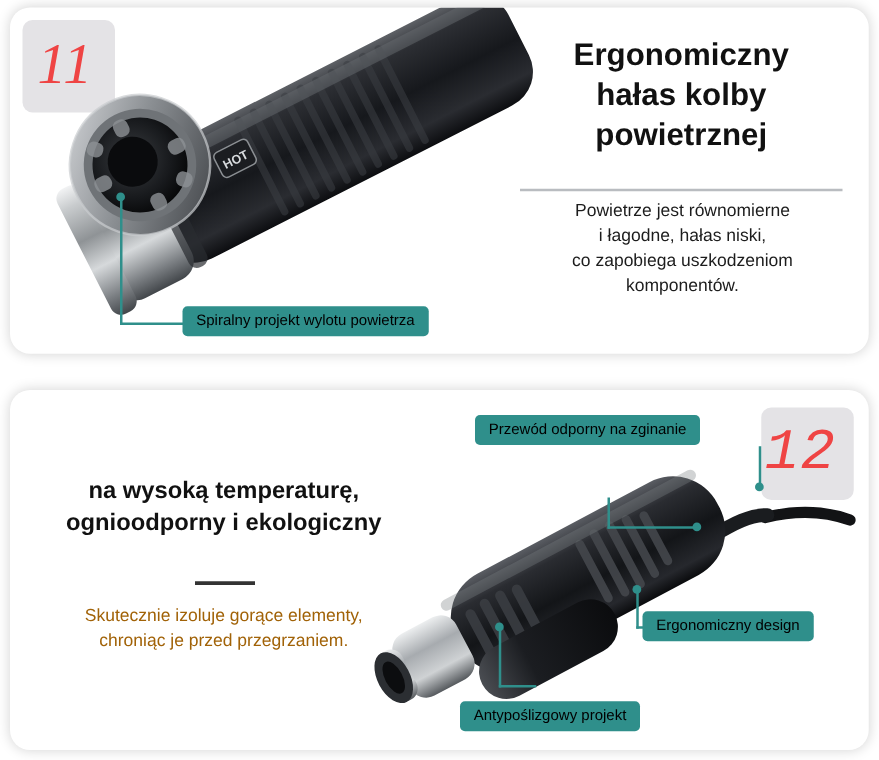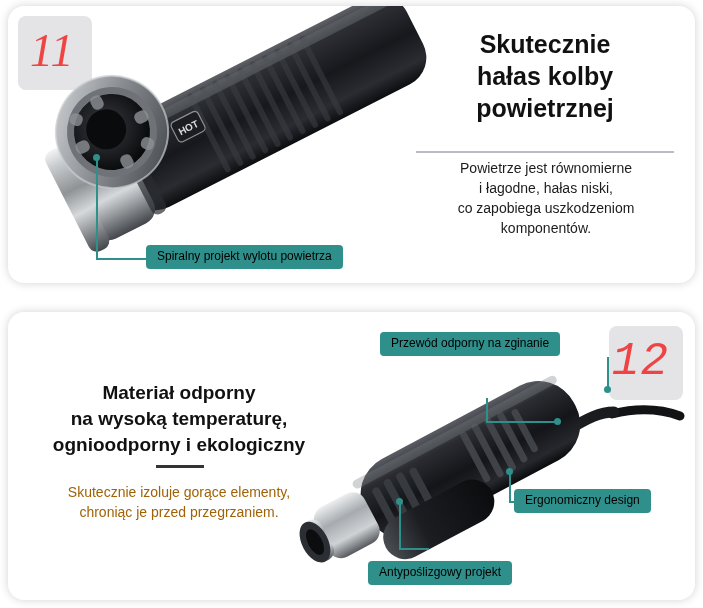--- a/index.html
+++ b/index.html
@@ -249,40 +249,39 @@
         <ellipse cx="0" cy="0" rx="56" ry="56" fill="none" stroke="#c9ccce" stroke-width="2" opacity="0.7"></ellipse>
       </g>
     </svg>
 
     <div class="dot" style="left:85px; top:148px;"></div>
     <div class="leader" style="left:88px; top:151px; width:0; height:103px; border-left-width:2px;"></div>
     <div class="leader" style="left:88px; top:252px; width:52px; height:0; border-top-width:2px;"></div>
     <div class="callout" id="callout-spiral-outlet" style="left:138px; top:239px;">Spiralny projekt wylotu powietrza</div>
 
     <div class="tp-heading">
-      <div>Skutecznie</div>
+      <div>Ergonomiczny</div>
       <div>hałas kolby</div>
       <div>powietrznej</div>
     </div>
     <div class="tp-divider"></div>
     <div class="tp-body">
       <div>Powietrze jest równomierne</div>
       <div>i łagodne, hałas niski,</div>
       <div>co zapobiega uszkodzeniom</div>
       <div>komponentów.</div>
     </div>
   </div>
 
   <div class="panel" id="panel-bottom">
 
     <div class="number-plate" id="plate-12"></div>
     <div class="corner-number" id="number-12">12</div>
 
     <div class="bp-heading">
-      <div>Materiał odporny</div>
       <div>na wysoką temperaturę,</div>
       <div>ognioodporny i ekologiczny</div>
     </div>
     <div class="bp-divider"></div>
     <div class="bp-body">
       <div>Skutecznie izoluje gorące elementy,</div>
       <div>chroniąc je przed przegrzaniem.</div>
     </div>
 
     <svg class="art" id="art-bottom" width="687" height="288" viewBox="0 0 687 288">

